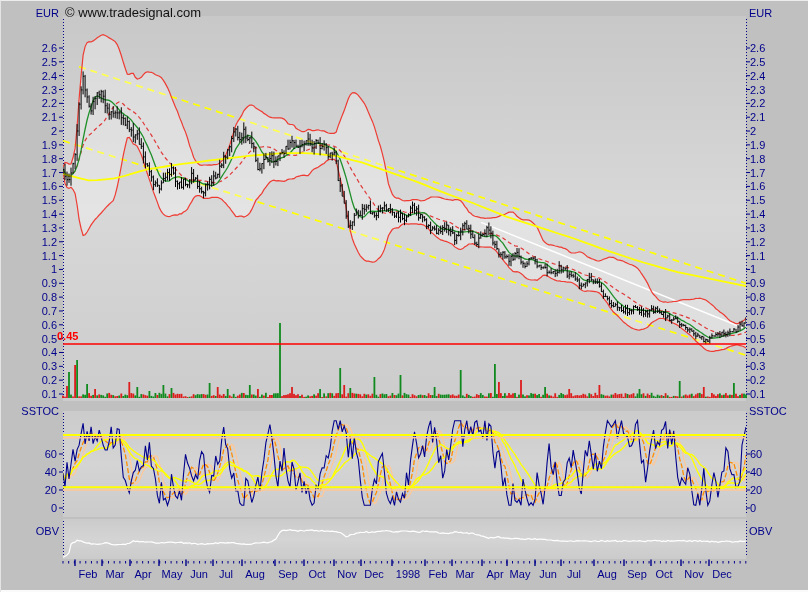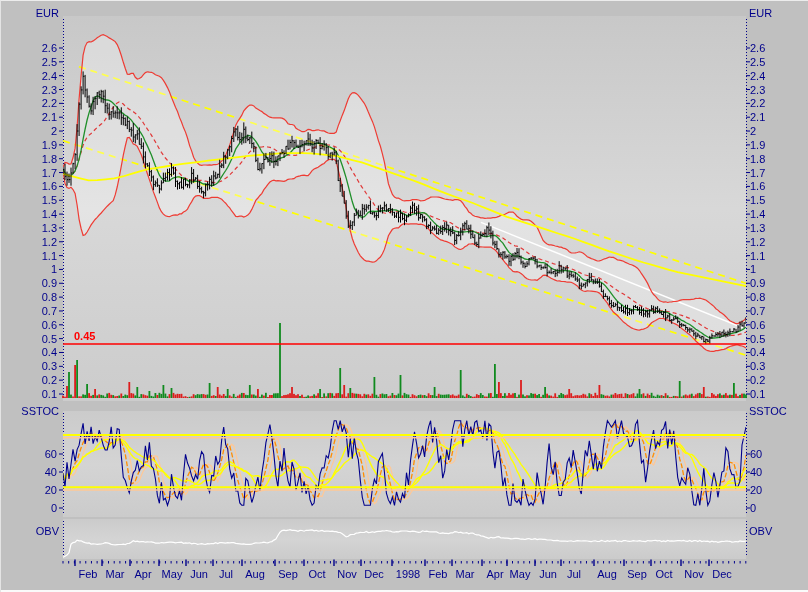--- a/index.html
+++ b/index.html
@@ -619,29 +619,30 @@
         <path d="M62.0 472.7L64.0 485.9L66.0 461.2L68.0 477.9L70.0 463.3L72.0 448.4L74.1 460.1L76.1 448.6L78.1 444.2L80.1 432.7L82.1 422.3L84.1 442.9L86.1 430.3L88.1 439.9L90.1 425.8L92.1 442.6L94.1 435.5L96.2 440.0L98.2 429.2L100.2 436.4L102.2 444.1L104.2 449.0L106.2 448.9L108.2 440.3L110.2 425.7L112.2 447.0L114.2 444.1L116.2 427.8L118.2 428.4L120.3 454.9L122.3 476.2L124.3 479.5L126.3 486.6L128.3 491.9L130.3 480.1L132.3 471.6L134.3 469.2L136.3 459.6L138.3 469.8L140.3 465.8L142.4 464.6L144.4 444.8L146.4 458.9L148.4 441.2L150.4 465.2L152.4 467.5L154.4 477.8L156.4 494.4L158.4 502.3L160.4 481.4L162.4 498.9L164.4 497.3L166.5 504.3L168.5 497.9L170.5 473.2L172.5 486.3L174.5 494.9L176.5 497.3L178.5 489.6L180.5 499.3L182.5 473.5L184.5 453.4L186.5 462.0L188.6 467.1L190.6 474.9L192.6 479.9L194.6 473.5L196.6 478.3L198.6 459.6L200.6 450.7L202.6 453.7L204.6 476.1L206.6 486.7L208.6 491.4L210.7 474.4L212.7 475.1L214.7 455.0L216.7 463.3L218.7 460.0L220.7 438.7L222.7 426.1L224.7 443.5L226.7 447.8L228.7 467.8L230.7 477.1L232.8 472.0L234.8 489.8L236.8 489.7L238.8 501.9L240.8 504.3L242.8 504.3L244.8 477.4L246.8 479.8L248.8 490.7L250.8 501.5L252.8 495.2L254.8 484.4L256.9 476.1L258.9 490.0L260.9 472.0L262.9 458.9L264.9 441.6L266.9 433.1L268.9 423.5L270.9 436.9L272.9 453.6L274.9 474.6L276.9 486.1L279.0 460.1L281.0 470.2L283.0 447.1L285.0 467.3L287.0 479.8L289.0 486.0L291.0 461.0L293.0 467.9L295.0 489.2L297.0 480.9L299.0 471.8L301.0 491.5L303.1 480.4L305.1 492.8L307.1 485.3L309.1 498.9L311.1 504.3L313.1 502.1L315.1 484.6L317.1 487.5L319.1 472.9L321.1 466.9L323.1 467.0L325.2 454.7L327.2 457.0L329.2 447.1L331.2 430.0L333.2 419.7L335.2 419.7L337.2 428.3L339.2 419.7L341.2 430.9L343.2 425.0L345.2 431.9L347.3 456.1L349.3 437.3L351.3 457.7L353.3 436.3L355.3 451.4L357.3 458.7L359.3 479.3L361.3 496.3L363.3 504.3L365.3 504.3L367.3 504.3L369.4 504.3L371.4 487.6L373.4 478.3L375.4 482.9L377.4 460.4L379.4 456.2L381.4 452.3L383.4 471.0L385.4 492.1L387.4 498.9L389.4 502.6L391.4 496.0L393.5 504.3L395.5 490.8L397.5 498.2L399.5 501.2L401.5 492.6L403.5 497.2L405.5 471.7L407.5 483.9L409.5 459.8L411.5 444.4L413.5 430.9L415.6 442.5L417.6 456.9L419.6 452.8L421.6 444.7L423.6 455.9L425.6 435.6L427.6 425.8L429.6 419.7L431.6 441.5L433.6 426.4L435.6 439.4L437.7 461.7L439.7 454.7L441.7 477.1L443.7 469.9L445.7 448.6L447.7 458.8L449.7 444.6L451.7 428.5L453.7 419.7L455.7 419.7L457.7 419.7L459.7 419.8L461.8 445.8L463.8 428.5L465.8 419.7L467.8 434.7L469.8 425.6L471.8 434.8L473.8 421.4L475.8 419.8L477.8 430.5L479.8 429.2L481.8 437.3L483.9 419.7L485.9 439.5L487.9 422.9L489.9 425.2L491.9 451.0L493.9 467.1L495.9 451.4L497.9 449.7L499.9 464.0L501.9 485.5L503.9 476.5L505.9 493.9L508.0 504.3L510.0 504.3L512.0 482.6L514.0 499.5L516.0 501.4L518.0 498.5L520.0 504.3L522.0 478.0L524.0 489.1L526.0 497.8L528.0 504.3L530.1 501.6L532.1 504.3L534.1 497.9L536.1 471.5L538.1 484.2L540.1 492.1L542.1 503.3L544.1 486.2L546.1 461.6L548.1 442.5L550.1 465.9L552.2 473.6L554.2 460.9L556.2 482.1L558.2 494.5L560.2 494.5L562.2 481.3L564.2 478.2L566.2 461.9L568.2 457.1L570.2 466.6L572.2 449.1L574.3 461.2L576.3 472.6L578.3 487.4L580.3 493.0L582.3 470.0L584.3 449.3L586.3 455.3L588.3 439.8L590.3 453.7L592.3 468.1L594.3 451.7L596.3 470.3L598.4 460.1L600.4 467.7L602.4 445.8L604.4 431.4L606.4 419.7L608.4 422.8L610.4 426.0L612.4 423.2L614.4 419.7L616.4 437.7L618.4 428.3L620.5 419.7L622.5 432.2L624.5 434.3L626.5 435.7L628.5 445.5L630.5 444.8L632.5 439.8L634.5 423.3L636.5 419.7L638.5 441.7L640.5 461.9L642.5 459.2L644.6 481.1L646.6 467.0L648.6 450.1L650.6 438.5L652.6 429.1L654.6 447.6L656.6 440.9L658.6 444.2L660.6 429.3L662.6 427.7L664.6 420.5L666.7 447.4L668.7 428.5L670.7 443.4L672.7 429.8L674.7 455.3L676.7 476.3L678.7 484.9L680.7 476.9L682.7 480.5L684.7 483.3L686.7 466.7L688.8 473.1L690.8 489.5L692.8 503.9L694.8 504.3L696.8 492.8L698.8 504.3L700.8 487.4L702.8 467.3L704.8 489.2L706.8 504.3L708.8 499.9L710.9 483.5L712.9 471.5L714.9 480.9L716.9 496.3L718.9 484.1L720.9 471.0L722.9 469.9L724.9 446.9L726.9 450.4L728.9 467.9L730.9 473.7L732.9 473.5L735.0 486.7L737.0 485.5L739.0 480.1L741.0 444.0L743.0 435.0L745.0 426.0" fill="none" stroke="#00008b" stroke-width="1.1"></path>
       </g>
       <line x1="62" y1="436.8" x2="745" y2="436.8" stroke="#ffc896" stroke-width="1.4"></line>
       <line x1="62" y1="489" x2="745" y2="489" stroke="#ffc896" stroke-width="1.4"></line>
       <line x1="62" y1="434.1" x2="745" y2="434.1" stroke="#ffff00" stroke-width="2"></line>
       <line x1="62" y1="486.3" x2="745" y2="486.3" stroke="#ffff00" stroke-width="2"></line>
       <path d="M62.0 556.3L64.0 555.3L66.0 554.1L68.0 551.7L70.0 543.2L72.0 541.6L74.1 541.1L76.1 539.1L78.1 539.8L80.1 539.8L82.1 540.9L84.1 541.6L86.1 542.1L88.1 541.9L90.1 543.1L92.1 542.8L94.1 543.0L96.2 543.4L98.2 543.1L100.2 543.0L102.2 542.5L104.2 541.7L106.2 541.9L108.2 542.4L110.2 543.3L112.2 543.7L114.2 543.8L116.2 543.6L118.2 543.5L120.3 543.5L122.3 543.2L124.3 543.6L126.3 542.5L128.3 542.3L130.3 541.3L132.3 539.8L134.3 540.6L136.3 540.1L138.3 540.8L140.3 540.6L142.4 540.6L144.4 541.2L146.4 540.9L148.4 541.0L150.4 540.8L152.4 541.3L154.4 542.1L156.4 542.2L158.4 542.2L160.4 541.5L162.4 541.9L164.4 541.7L166.5 541.3L168.5 541.2L170.5 541.2L172.5 541.4L174.5 541.9L176.5 541.5L178.5 541.3L180.5 541.2L182.5 542.3L184.5 541.9L186.5 542.1L188.6 541.8L190.6 542.8L192.6 542.4L194.6 542.5L196.6 543.4L198.6 543.0L200.6 542.6L202.6 543.1L204.6 543.3L206.6 542.7L208.6 542.8L210.7 542.5L212.7 542.6L214.7 541.6L216.7 542.5L218.7 541.6L220.7 541.7L222.7 541.8L224.7 542.2L226.7 541.7L228.7 541.9L230.7 541.6L232.8 541.7L234.8 542.3L236.8 542.6L238.8 542.9L240.8 543.2L242.8 542.9L244.8 543.4L246.8 543.4L248.8 543.3L250.8 543.2L252.8 542.3L254.8 541.9L256.9 542.0L258.9 541.9L260.9 541.6L262.9 541.2L264.9 541.7L266.9 541.8L268.9 541.0L270.9 540.6L272.9 539.1L274.9 538.0L276.9 534.5L279.0 531.2L281.0 529.6L283.0 529.1L285.0 529.6L287.0 529.2L289.0 528.6L291.0 529.4L293.0 529.3L295.0 529.6L297.0 530.3L299.0 529.4L301.0 529.5L303.1 530.2L305.1 529.3L307.1 529.3L309.1 529.1L311.1 528.9L313.1 529.8L315.1 529.3L317.1 530.1L319.1 529.9L321.1 529.5L323.1 530.4L325.2 530.1L327.2 530.2L329.2 530.3L331.2 530.1L333.2 530.6L335.2 530.6L337.2 531.3L339.2 531.5L341.2 532.8L343.2 534.2L345.2 535.9L347.3 535.3L349.3 533.7L351.3 533.5L353.3 533.3L355.3 532.1L357.3 531.9L359.3 531.4L361.3 531.5L363.3 531.5L365.3 530.4L367.3 531.6L369.4 531.3L371.4 530.8L373.4 531.4L375.4 530.6L377.4 530.4L379.4 530.4L381.4 529.9L383.4 530.0L385.4 529.5L387.4 529.9L389.4 530.1L391.4 531.0L393.5 531.1L395.5 530.7L397.5 530.8L399.5 530.2L401.5 530.0L403.5 530.0L405.5 530.0L407.5 530.4L409.5 530.6L411.5 530.1L413.5 530.4L415.6 530.9L417.6 531.3L419.6 531.1L421.6 529.8L423.6 530.5L425.6 530.1L427.6 530.6L429.6 530.9L431.6 530.8L433.6 530.8L435.6 530.9L437.7 532.0L439.7 532.3L441.7 531.9L443.7 532.4L445.7 532.4L447.7 532.6L449.7 531.9L451.7 531.9L453.7 530.6L455.7 530.8L457.7 531.7L459.7 531.1L461.8 532.1L463.8 532.0L465.8 531.6L467.8 532.8L469.8 532.0L471.8 532.1L473.8 533.3L475.8 533.8L477.8 533.8L479.8 534.8L481.8 535.1L483.9 535.9L485.9 536.6L487.9 537.4L489.9 536.3L491.9 536.9L493.9 536.7L495.9 535.9L497.9 535.7L499.9 537.0L501.9 536.8L503.9 537.1L505.9 537.2L508.0 537.3L510.0 537.8L512.0 537.7L514.0 537.3L516.0 537.4L518.0 537.6L520.0 538.2L522.0 538.1L524.0 538.5L526.0 537.9L528.0 537.5L530.1 538.4L532.1 538.2L534.1 537.7L536.1 538.6L538.1 538.2L540.1 538.1L542.1 538.3L544.1 538.4L546.1 539.0L548.1 539.0L550.1 539.0L552.2 539.6L554.2 539.7L556.2 539.3L558.2 539.8L560.2 540.2L562.2 540.1L564.2 540.0L566.2 540.4L568.2 540.0L570.2 539.8L572.2 540.5L574.3 540.1L576.3 539.6L578.3 539.8L580.3 540.0L582.3 539.9L584.3 539.8L586.3 540.0L588.3 540.3L590.3 540.6L592.3 540.0L594.3 539.8L596.3 540.5L598.4 540.5L600.4 539.4L602.4 540.0L604.4 540.5L606.4 539.6L608.4 540.3L610.4 539.9L612.4 539.9L614.4 539.5L616.4 540.6L618.4 540.0L620.5 540.5L622.5 539.6L624.5 539.5L626.5 540.2L628.5 540.3L630.5 540.2L632.5 539.7L634.5 540.0L636.5 540.1L638.5 539.6L640.5 540.1L642.5 540.3L644.6 540.6L646.6 539.5L648.6 539.8L650.6 539.9L652.6 539.5L654.6 539.4L656.6 539.8L658.6 539.5L660.6 540.5L662.6 539.9L664.6 540.5L666.7 539.5L668.7 540.1L670.7 539.8L672.7 540.1L674.7 539.8L676.7 539.6L678.7 539.7L680.7 539.8L682.7 539.4L684.7 540.2L686.7 540.3L688.8 539.4L690.8 540.5L692.8 539.6L694.8 539.5L696.8 540.6L698.8 539.5L700.8 540.6L702.8 540.0L704.8 540.3L706.8 540.2L708.8 541.0L710.9 540.2L712.9 540.8L714.9 540.5L716.9 541.4L718.9 540.9L720.9 540.4L722.9 540.5L724.9 540.0L726.9 540.2L728.9 540.3L730.9 541.1L732.9 540.9L735.0 540.5L737.0 540.9L739.0 539.9L741.0 540.4L743.0 540.4L745.0 540.0" fill="none" stroke="#ffffff" stroke-width="1.2"></path>
     </svg>
 
   <div class="lbl rt" style="left:26px;top:6px;width:32px;">EUR</div>
+  <div class="copyright">© www.tradesignal.com</div>
   <div class="lbl" style="left:748px;top:6px;">EUR</div>
 
   <div class="lbl rt" style="left:10px;top:404px;width:48px;">SSTOC</div>
   <div class="lbl" style="left:748px;top:404px;">SSTOC</div>
 
   <div class="lbl rt" style="left:10px;top:524px;width:48px;">OBV</div>
   <div class="lbl" style="left:748px;top:524px;">OBV</div>
 
-  <div class="hline-lbl" style="left:73px;top:329px;">0.45</div>
+  <div class="hline-lbl" style="left:56px;top:329px;">0.45</div>
 
   <div id="labels-host">
       <div class="ytick left" style="left:20px;top:40px;">2.6</div>
       <div class="ytick" style="left:749px;top:40px;">2.6</div>
       <div class="ytick left" style="left:20px;top:53.84000000000001px;">2.5</div>
       <div class="ytick" style="left:749px;top:53.84000000000001px;">2.5</div>
       <div class="ytick left" style="left:20px;top:67.68000000000002px;">2.4</div>
       <div class="ytick" style="left:749px;top:67.68000000000002px;">2.4</div>
       <div class="ytick left" style="left:20px;top:81.52000000000004px;">2.3</div>
       <div class="ytick" style="left:749px;top:81.52000000000004px;">2.3</div>

